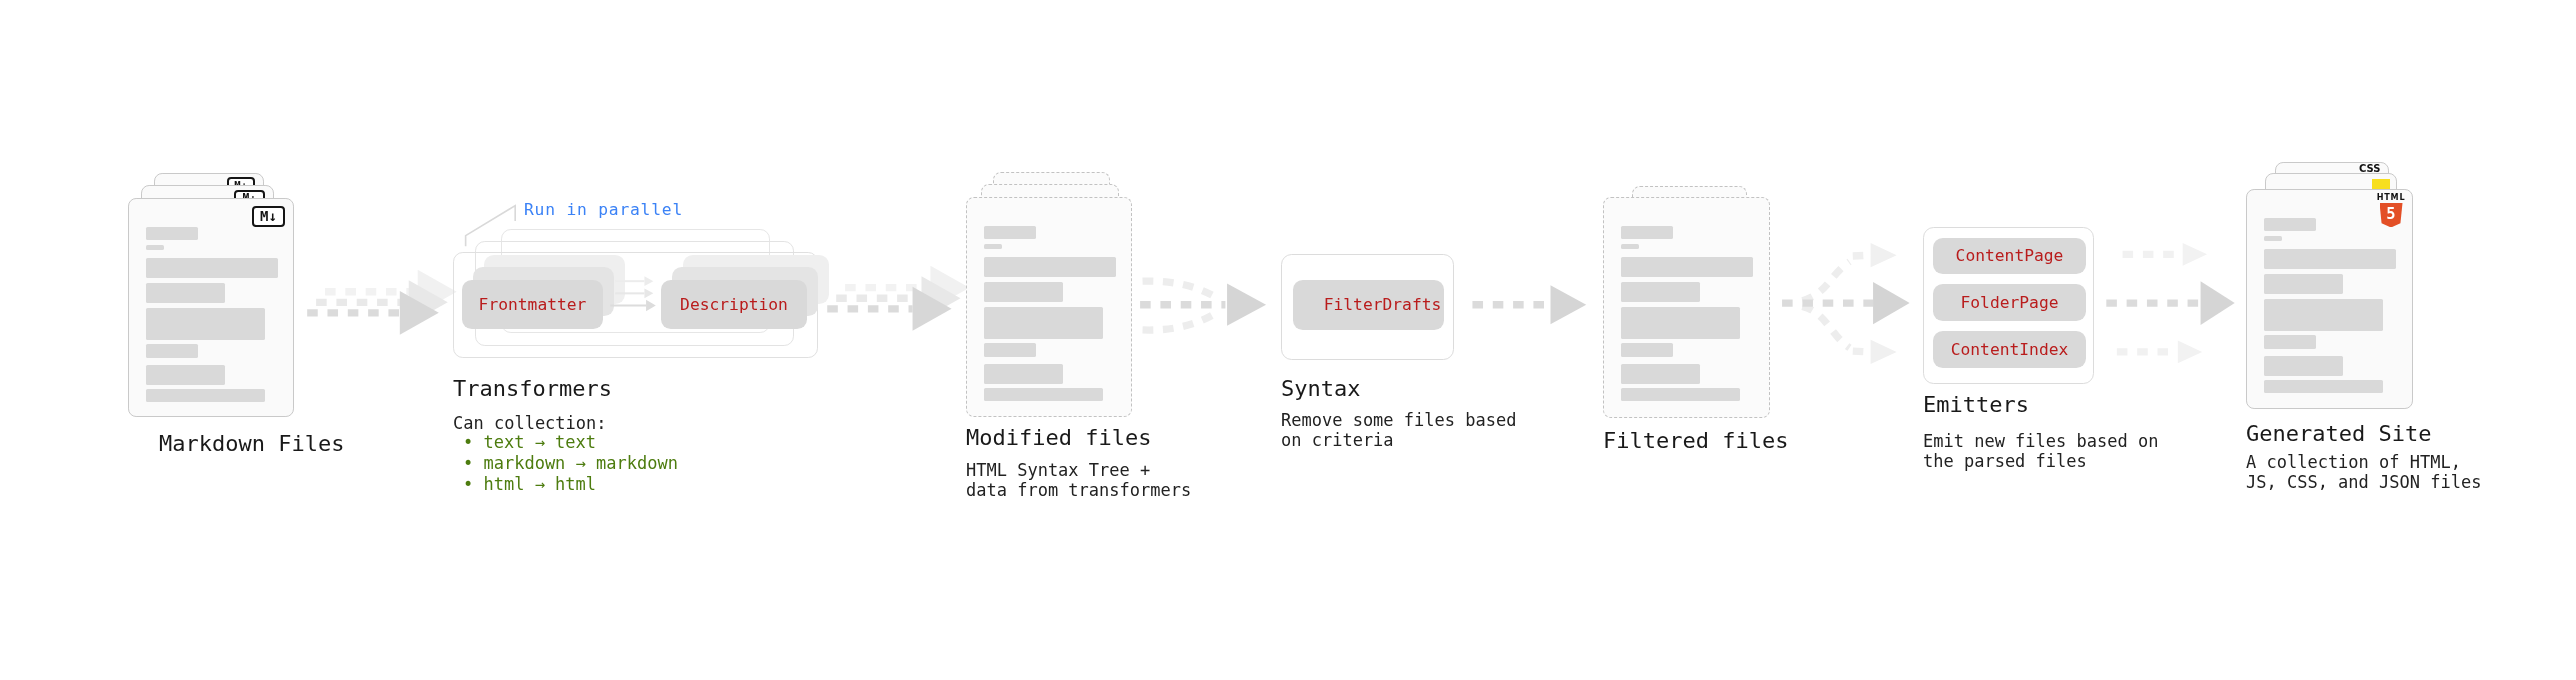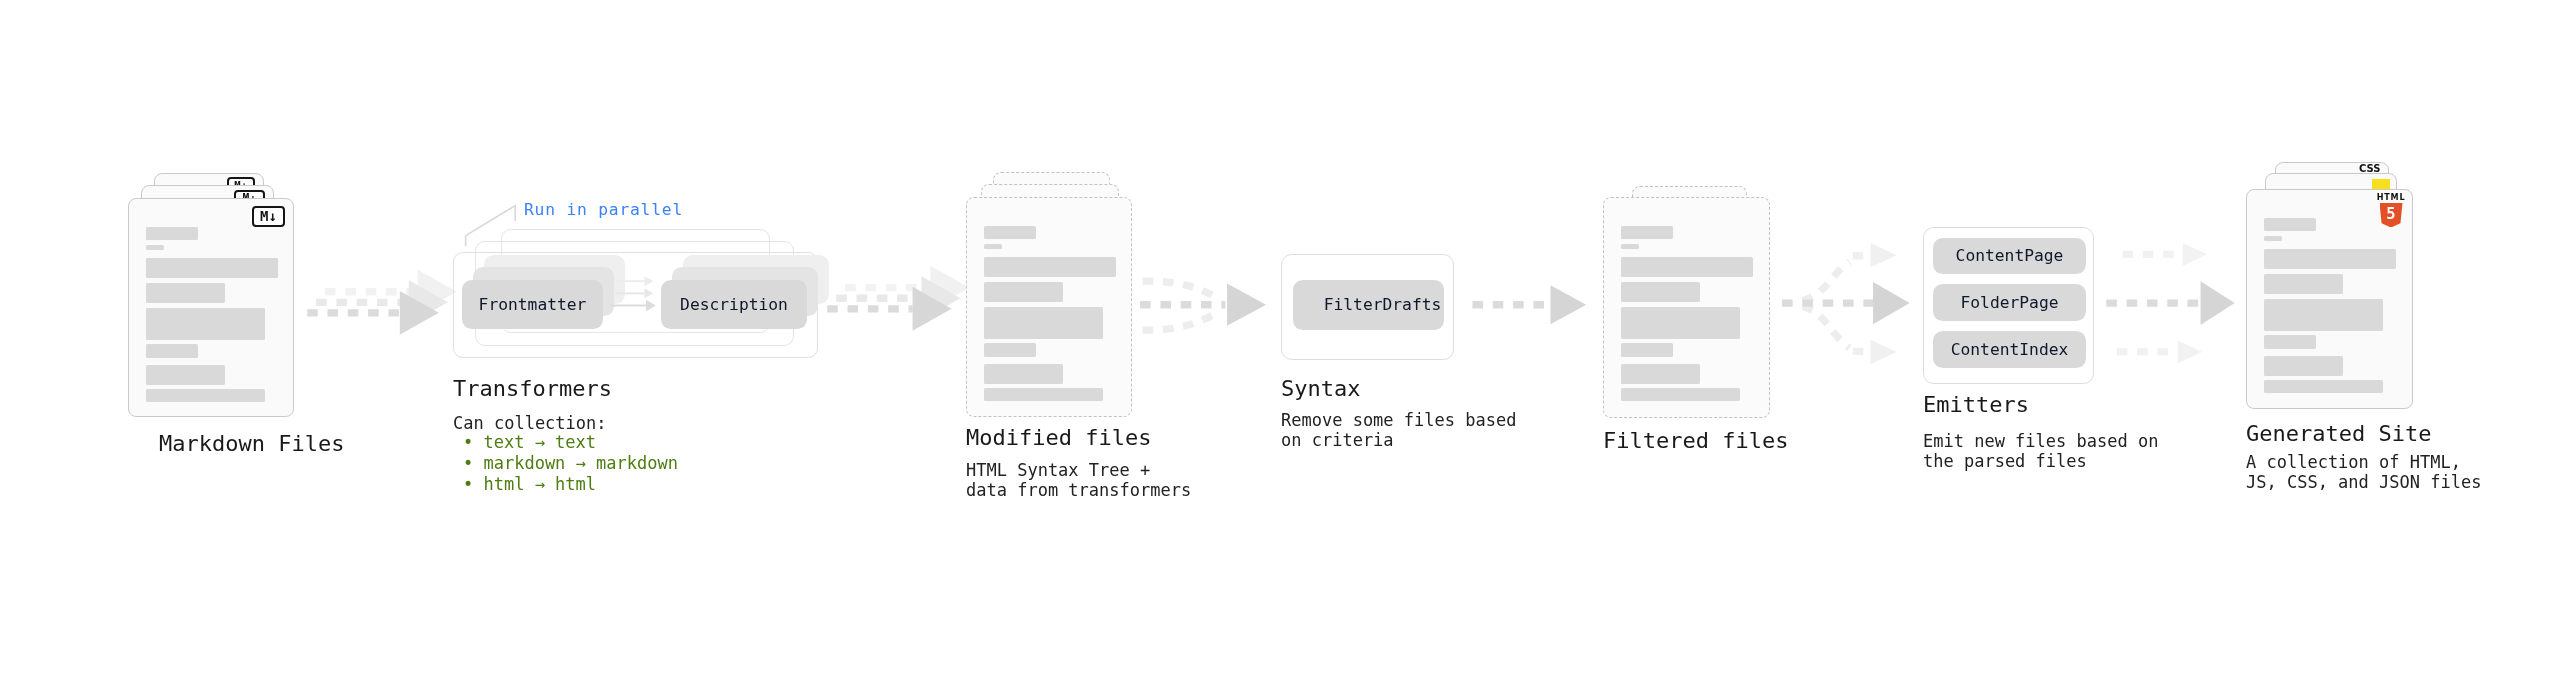--- a/index.html
+++ b/index.html
@@ -19,21 +19,21 @@
   .mdbadge{position:absolute;box-sizing:border-box;background:#fff;border:2.4px solid #151515;border-radius:4.1px;
            color:#151515;font-weight:bold;text-align:center;}
   .mdbadge.front{right:8.1px;top:6.5px;width:33px;height:21px;font-size:14px;line-height:16.3px;}
   .mdbadge.mid{right:8.1px;top:4.1px;width:31px;height:18px;font-size:11.4px;line-height:13px;border-width:2px;}
   .mdbadge.back{right:8.1px;top:3.3px;width:28.4px;height:16.3px;font-size:10.6px;line-height:12.2px;border-width:2px;}
 
   
   .obox{position:absolute;box-sizing:border-box;border:1.6px solid #e2e2e2;border-radius:9.8px;background:transparent;}
   .wbox{position:absolute;box-sizing:border-box;border:1.6px solid #dcdcdc;border-radius:10.6px;background:#ffffff;}
   .pill{position:absolute;box-sizing:border-box;background:#d9d9d9;border-radius:9.8px;
-        font-size:16.3px;color:#0f172a;text-align:center;}
+        font-size:16.3px;color:#b91c1c;text-align:center;}
   .pill.g1{background:#e4e4e4;}
   .pill.g2{background:#efefef;}
 
   
   .label{position:absolute;font-size:22px;font-weight:500;color:#191919;white-space:nowrap;line-height:22px;}
   .cap{position:absolute;font-size:17px;color:#222;white-space:nowrap;line-height:20.3px;}
   .caplh24{line-height:19.5px;}
   .bullets{position:absolute;font-size:17px;color:#4d7c0f;white-space:nowrap;line-height:21px;}
   .annot{position:absolute;font-size:16.3px;color:#3b82f6;white-space:nowrap;letter-spacing:0.8px;}
 

